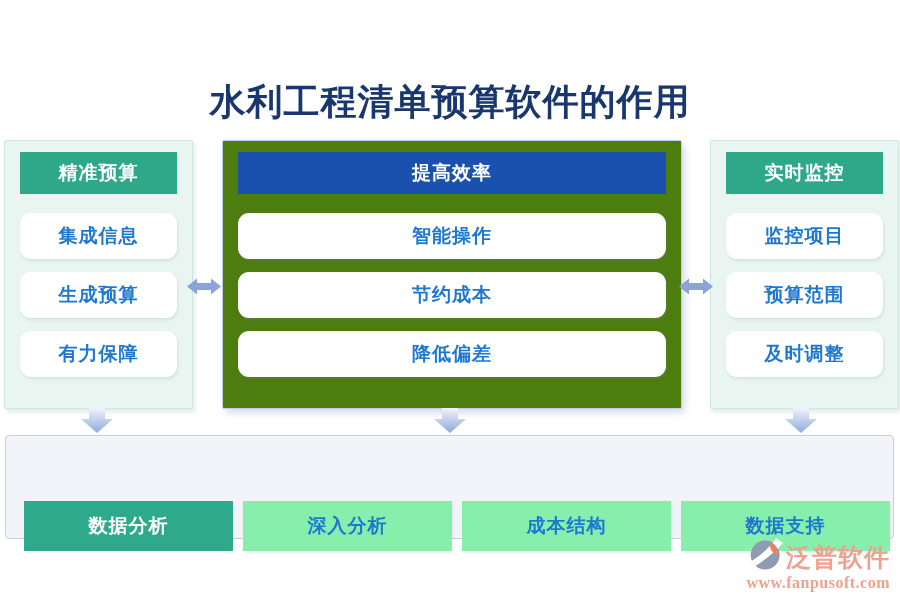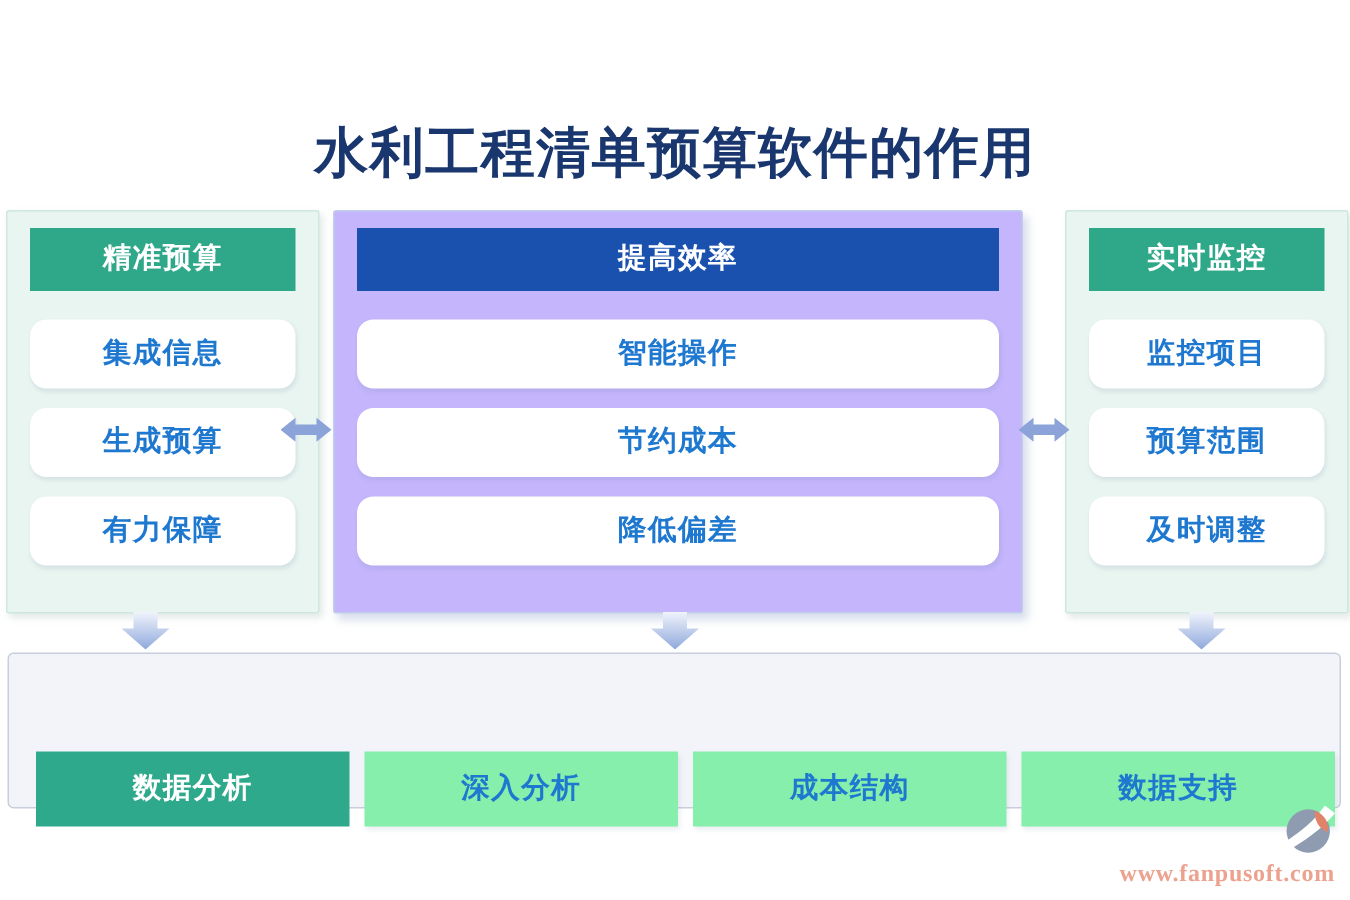--- a/index.html
+++ b/index.html
@@ -8,22 +8,22 @@
     font-family:"Liberation Serif","DejaVu Serif",serif;
     overflow:hidden;
   }
   .title{
     position:absolute;top:78px;left:0;width:900px;text-align:center;
     font-size:36px;font-weight:bold;color:#19376e;letter-spacing:1px;
   }
   
   .panel{position:absolute;top:140px;height:267px;border-radius:2px;}
   .panel.mint{background:#e9f5f0;border:1px solid #cfe8dd;box-shadow:2px 3px 5px rgba(150,180,170,.28);}
-  .panel.blue{background:#c4b5fd;border:1px solid #c2cee9;box-shadow:3px 4px 6px rgba(140,160,200,.35);}
-  #panel-left{left:4px;width:187px;padding-left:20px;}
+  .panel.blue{background:#4d7c0f;border:1px solid #c2cee9;box-shadow:3px 4px 6px rgba(140,160,200,.35);}
+  #panel-left{left:4px;width:187px;}
   #panel-mid{left:222px;width:458px;}
   #panel-right{left:710px;width:187px;}
   .panel .hdr{
     position:absolute;top:11px;left:15px;right:15px;height:42px;line-height:42px;
     text-align:center;color:#ffffff;font-size:19px;font-weight:bold;letter-spacing:1px;
   }
   .hdr.green{background:#2fa88a;}
   .hdr.royal{background:#1b51ae;}
   .panel .item{
     position:absolute;left:15px;right:15px;height:46px;line-height:46px;background:#ffffff;
@@ -141,15 +141,16 @@
 
 <div class="footer">
   <div class="brand-row">
     <span>
       <svg width="34" height="34" viewBox="0 0 40 40">
         <circle cx="19" cy="20" r="17" fill="#8e9bb1"></circle>
         <path d="M-2,30 C12,22 24,12 32,0 L40,6 C30,18 16,28 2,36 Z" fill="#ffffff"></path>
         <path d="M24,4 C32,7 36,14 34,21 C27,18 24,12 24,4 Z" fill="#df8468"></path>
       </svg>
     </span>
+    <span class="brand-text">泛普软件</span>
   </div>
   <div class="brand-url">www.fanpusoft.com</div>
 </div>
 
 </body></html>

